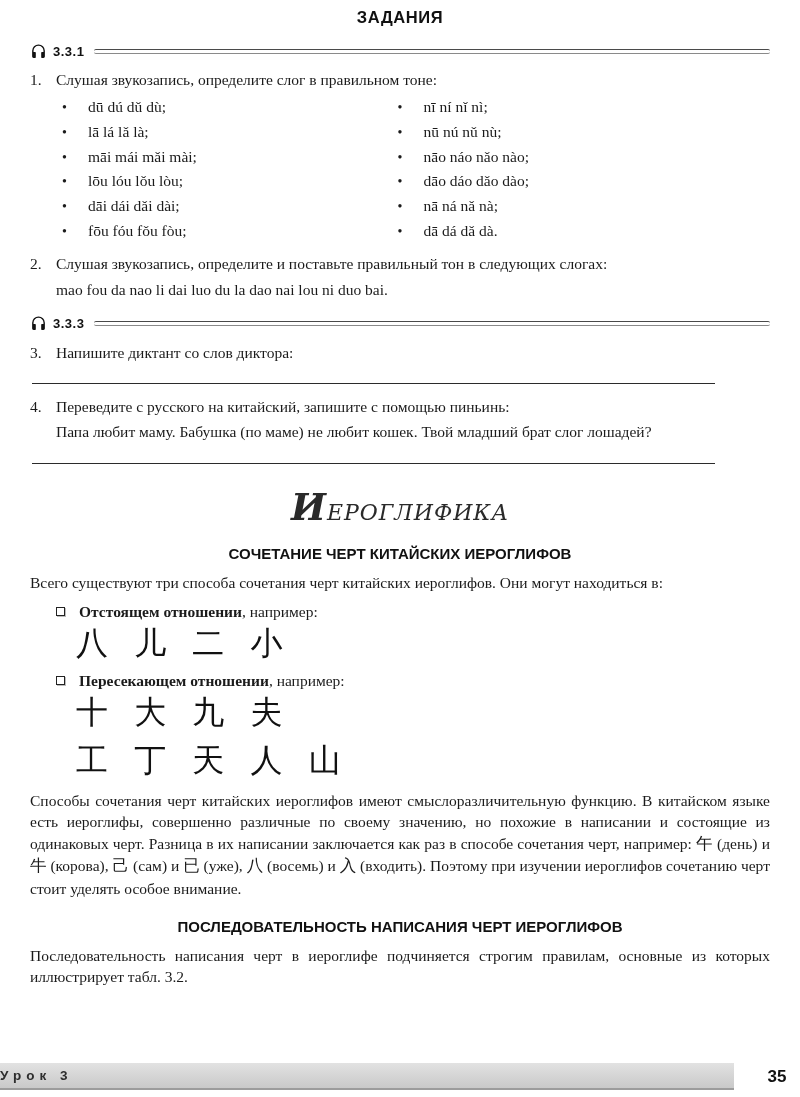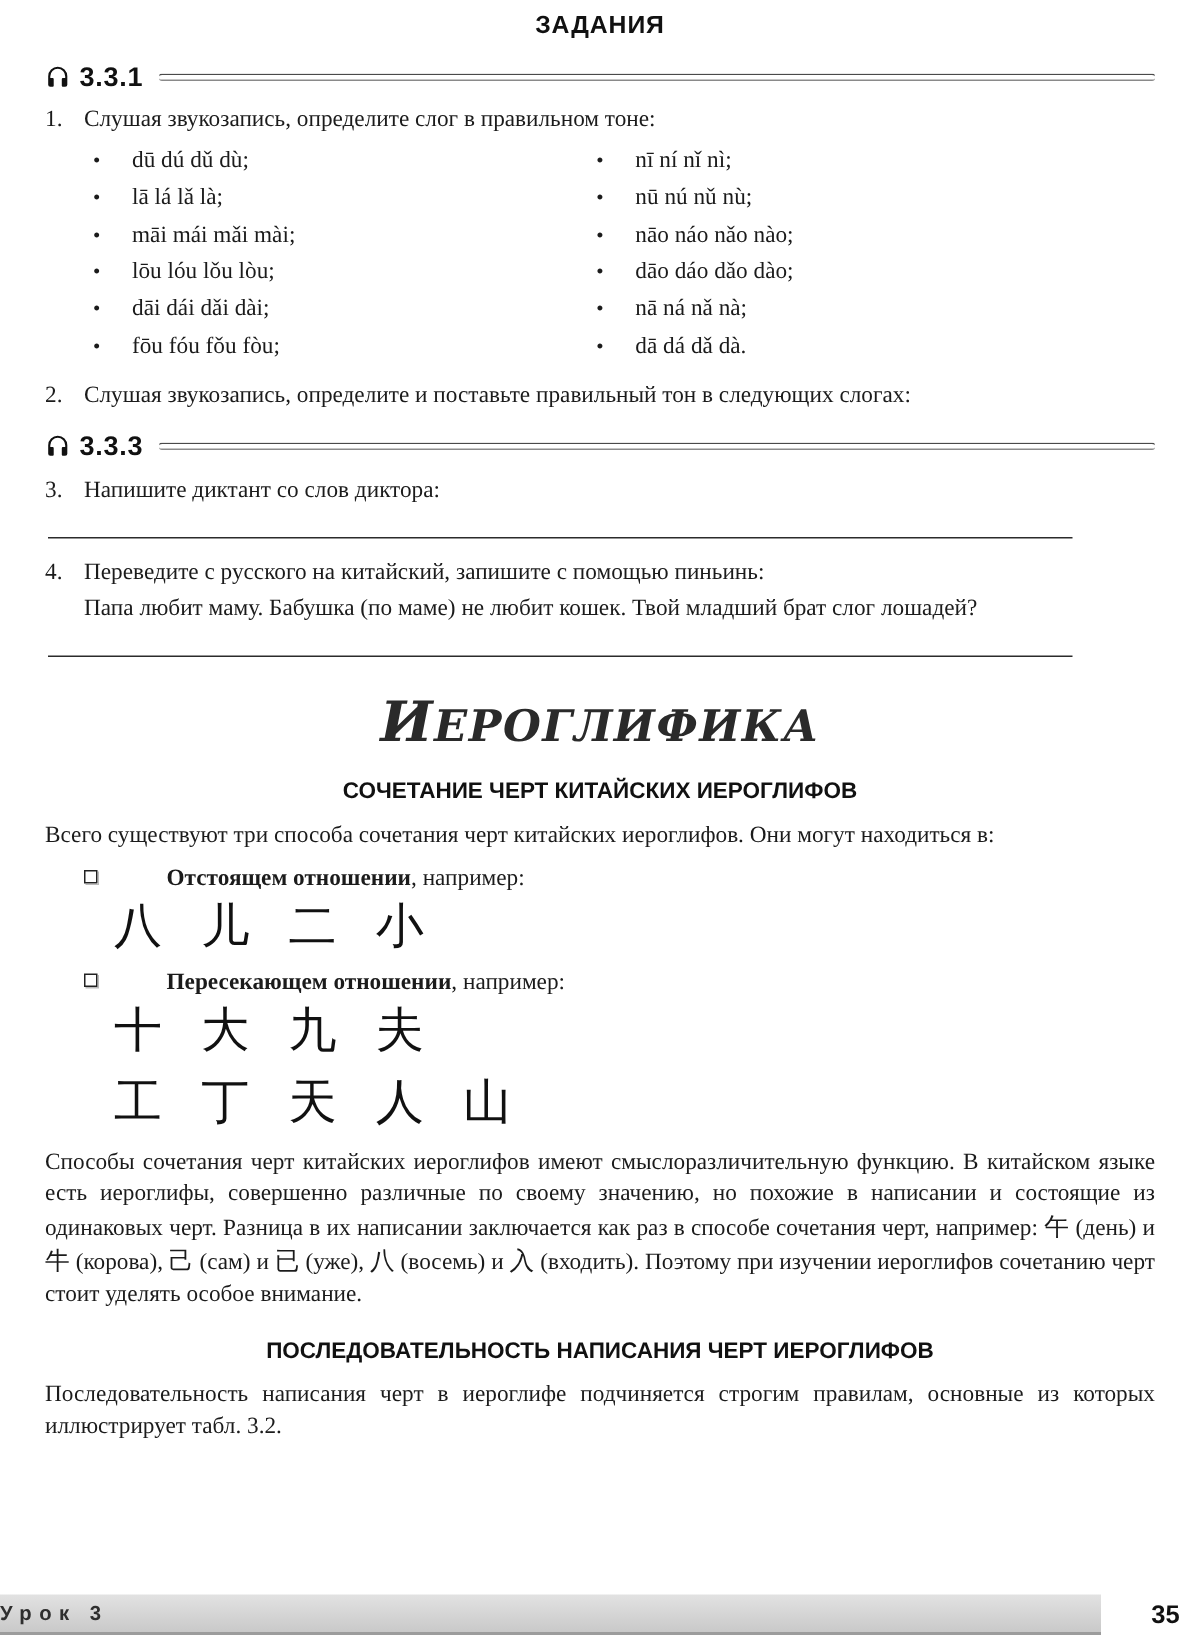--- a/index.html
+++ b/index.html
@@ -31,21 +31,21 @@
     display: flex;
     align-items: center;
     margin-top: 15px;
     height: 18px;
   }
   .hp-icon { width: 17px; height: 17px; margin-right: 6px; flex: 0 0 auto; }
   .hp-icon svg { width: 17px; height: 17px; display: block; }
   .sec-num {
     font-family: "Liberation Sans", sans-serif;
     font-weight: bold;
-    font-size: 18px;
+    font-size: 13px;
     color: #111;
     margin-right: 10px;
     letter-spacing: 0.5px;
   }
   .sec-rule {
     flex: 1;
     height: 3px;
     border-top: 1px solid #4a4a4a;
     border-bottom: 1px solid #8a8a8a;
     border-radius: 2px;
@@ -81,37 +81,37 @@
   .hiero-title {
     text-align: center;
     margin-top: 25px;
     font-family: "DejaVu Serif", "Liberation Serif", serif;
     font-style: italic;
     color: #2a2a2a;
     letter-spacing: 1px;
     line-height: 1;
   }
   .hiero-title .init { font-size: 37px; font-weight: 600; }
-  .hiero-title .rest { font-size: 29px; font-weight: 700; }
+  .hiero-title .rest { font-size: 22px; font-weight: 400; }
   .subheading {
     text-align: center;
     font-family: "Liberation Sans", sans-serif;
     font-weight: bold;
     font-size: 15px;
     color: #111;
     margin-top: 19px;
   }
   .body-text {
     margin: 10px 0 0 0;
     font-size: 15.5px;
     line-height: 1.38;
     text-align: justify;
   }
   .rel-item { margin-left: 26px; margin-top: 8px; }
-  .rel-label-row { display: flex; align-items: baseline; font-size: 15.5px; line-height: 1.3; gap: 32px; }
+  .rel-label-row { display: flex; align-items: baseline; font-size: 15.5px; line-height: 1.3; }
   .sq-bullet {
     flex: 0 0 auto;
     width: 7px; height: 7px;
     border: 1.3px solid #222;
     margin-right: 14px;
     position: relative;
     top: -1px;
     box-shadow: 1px 1px 0 #bbb;
   }
   .rel-label b { font-weight: bold; }
@@ -234,20 +234,21 @@
           <span>dā dá dǎ dà.</span>
         </li>
     </ul>
   </div>
 
 
   <div class="task-row">
     <span class="task-num">2.</span>
     <span class="task-text">Слушая звукозапись, определите и поставьте правильный тон в следующих слогах:</span>
   </div>
+  <div class="indented">mao fou da nao li dai luo du la dao nai lou ni duo bai.</div>
 
   <div class="audio-row" style="margin-top:14px;">
     <span class="hp-icon">
       <svg viewBox="0 0 24 24" fill="#111">
           <path d="M12 2a9 9 0 0 0-9 9v8a2 2 0 0 0 2 2h2.2a1 1 0 0 0 1-1v-6.2a1 1 0 0 0-1-1H5V11a7 7 0 0 1 14 0v1.8h-2.2a1 1 0 0 0-1 1V20a1 1 0 0 0 1 1H19a2 2 0 0 0 2-2v-8a9 9 0 0 0-9-9z"></path>
         </svg>
     </span>
     <span class="sec-num">3.3.3</span>
     <span class="sec-rule"></span>
   </div>

